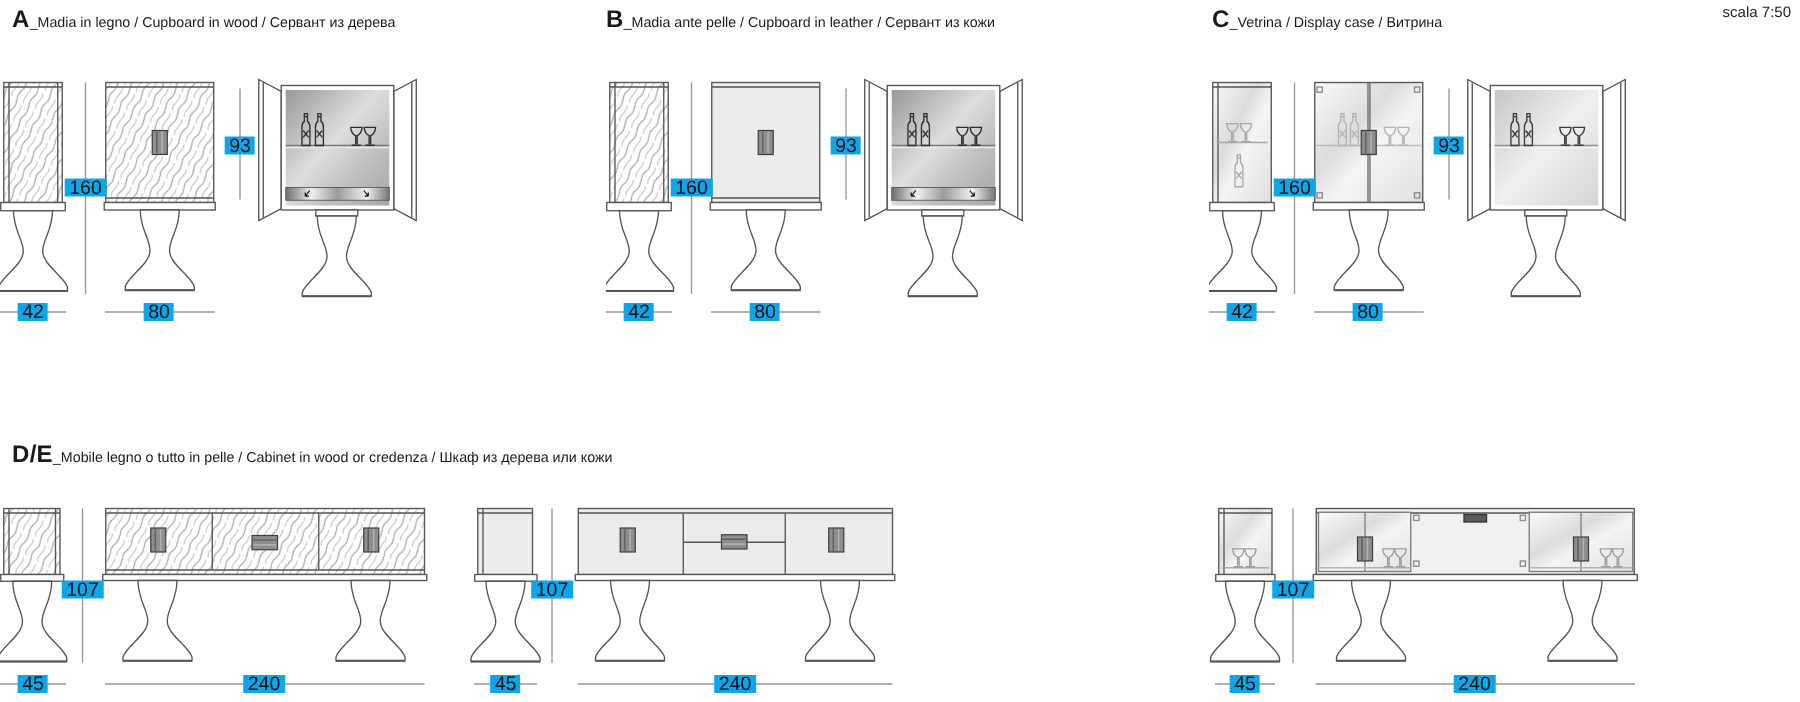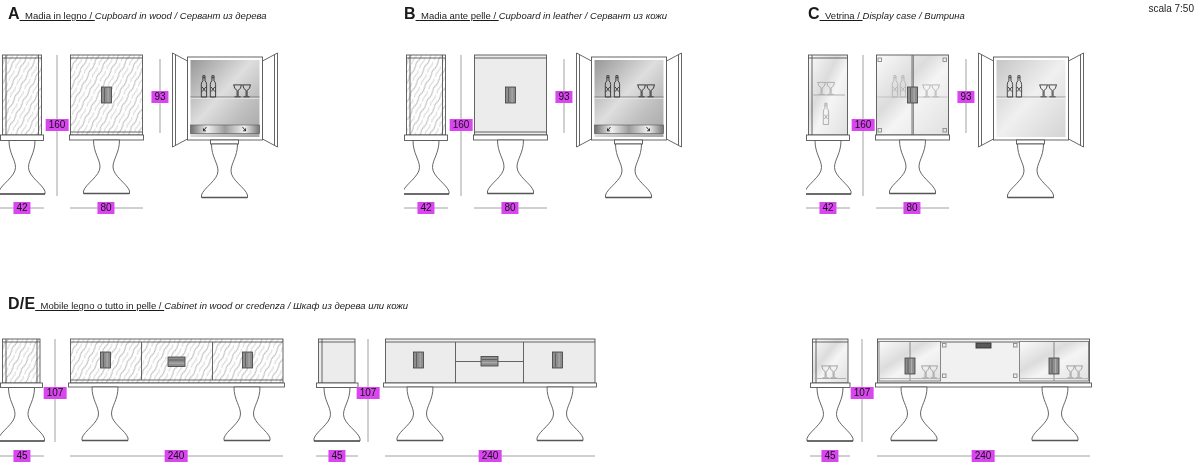--- a/index.html
+++ b/index.html
@@ -1,26 +1,26 @@
 <!DOCTYPE html>
 <html><head>
 <meta charset="utf-8">
 <style>
   html,body{margin:0;padding:0;background:#fff;}
   .sheet{position:relative;width:1200px;height:468px;background:#fff;overflow:hidden;
          font-family:"Liberation Sans",sans-serif;color:#1a1a1a;}
   .title{position:absolute;white-space:nowrap;}
   .ltr{font-size:16px;font-weight:700;letter-spacing:.2px;}
-  .t-it{font-size:9.5px;text-decoration:underline;}
-  .t-en,.t-ru{font-size:9.5px;font-style:italic;}
+  .t-it{font-size:9.5px;}
+  .t-en,.t-ru{font-size:9.5px;}
   .scale{position:absolute;top:3px;right:6px;font-size:10px;color:#222;}
   .sect{position:absolute;}
   .sect svg{position:absolute;left:0;top:0;display:block;}
-  .dim{position:absolute;transform:translate(-50%,-50%);background:#d946ef;
-       padding:0 3px;font-size:10px;color:#111;line-height:12px;}
+  .dim{position:absolute;transform:translate(-50%,-50%);background:#0ea5e9;
+       padding:0 3px;font-size:13px;color:#111;line-height:12px;}
 </style>
 </head>
 <body>
 
 <div class="sheet">
 
   <svg width="0" height="0" style="position:absolute">
     <defs>
       <pattern id="wg" width="9" height="14" patternUnits="userSpaceOnUse" patternTransform="rotate(28)">
         <rect width="9" height="14" fill="#ffffff"></rect>

